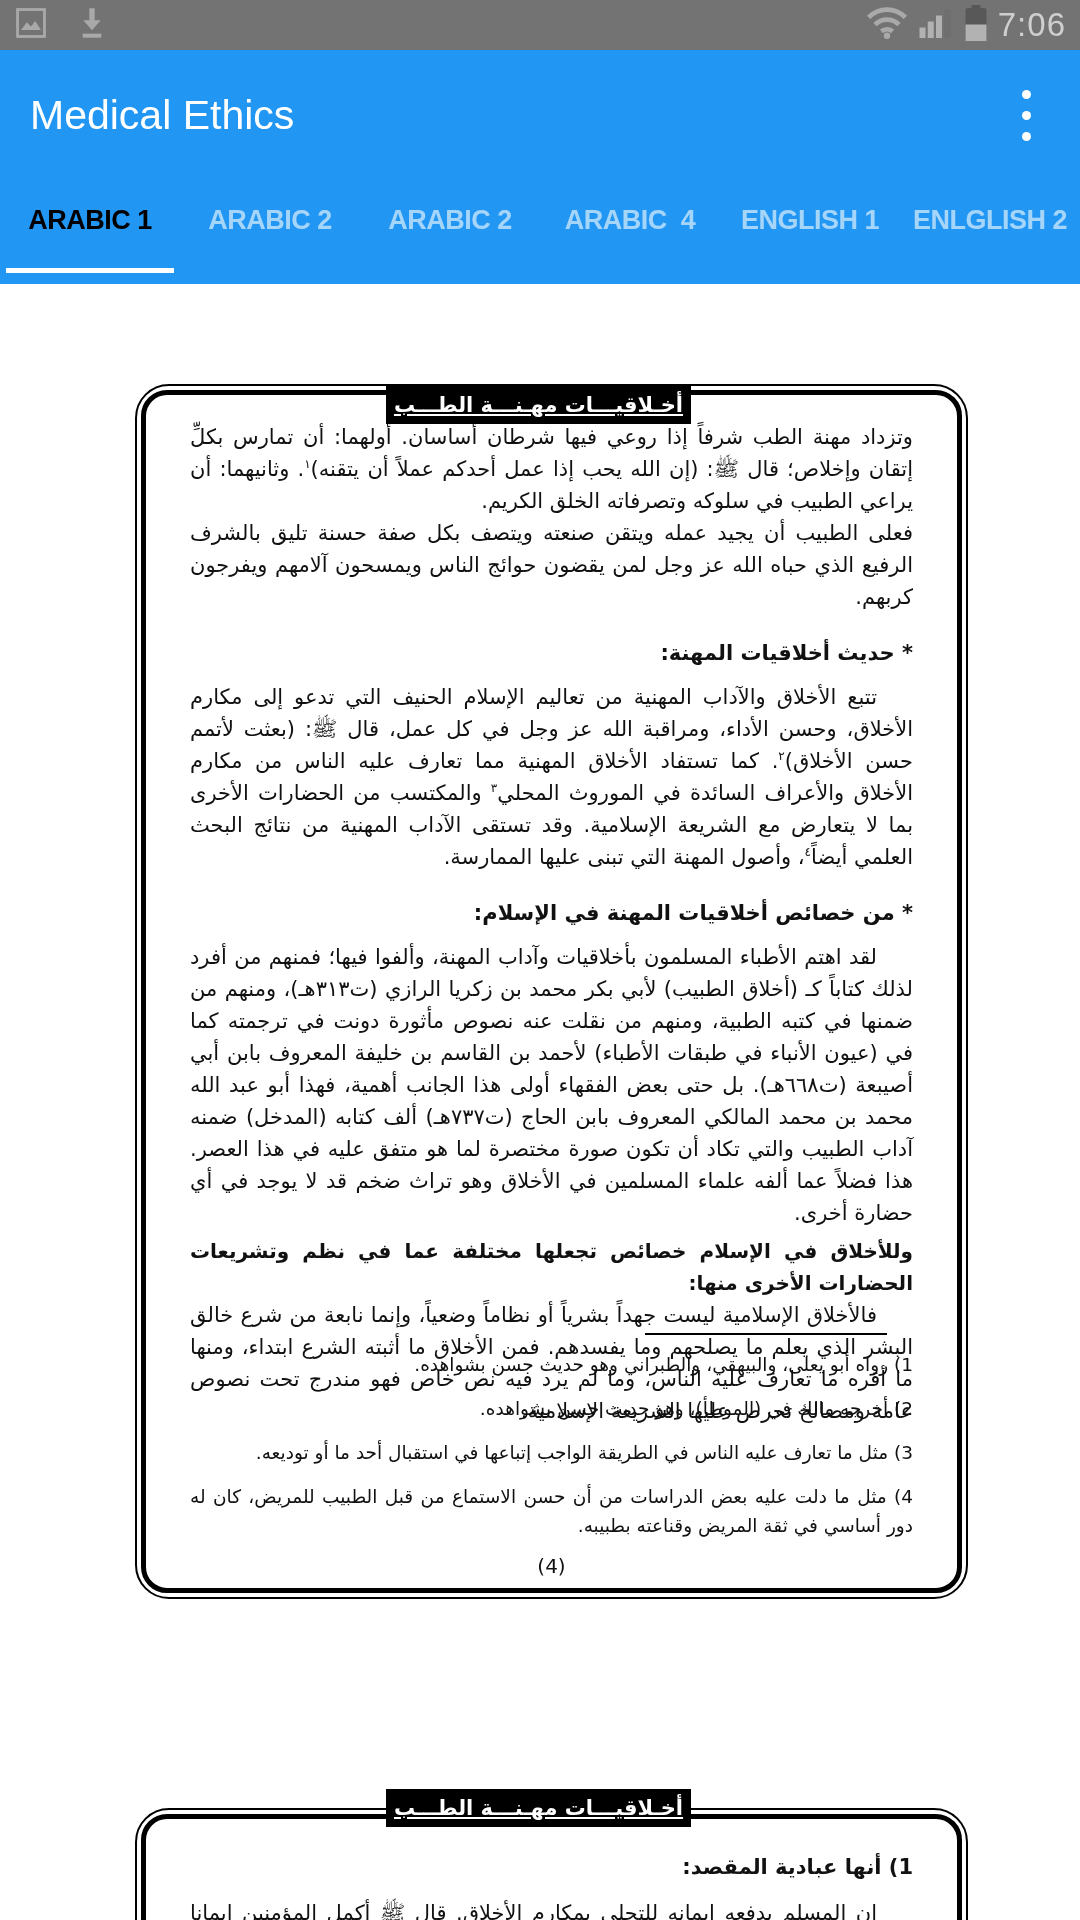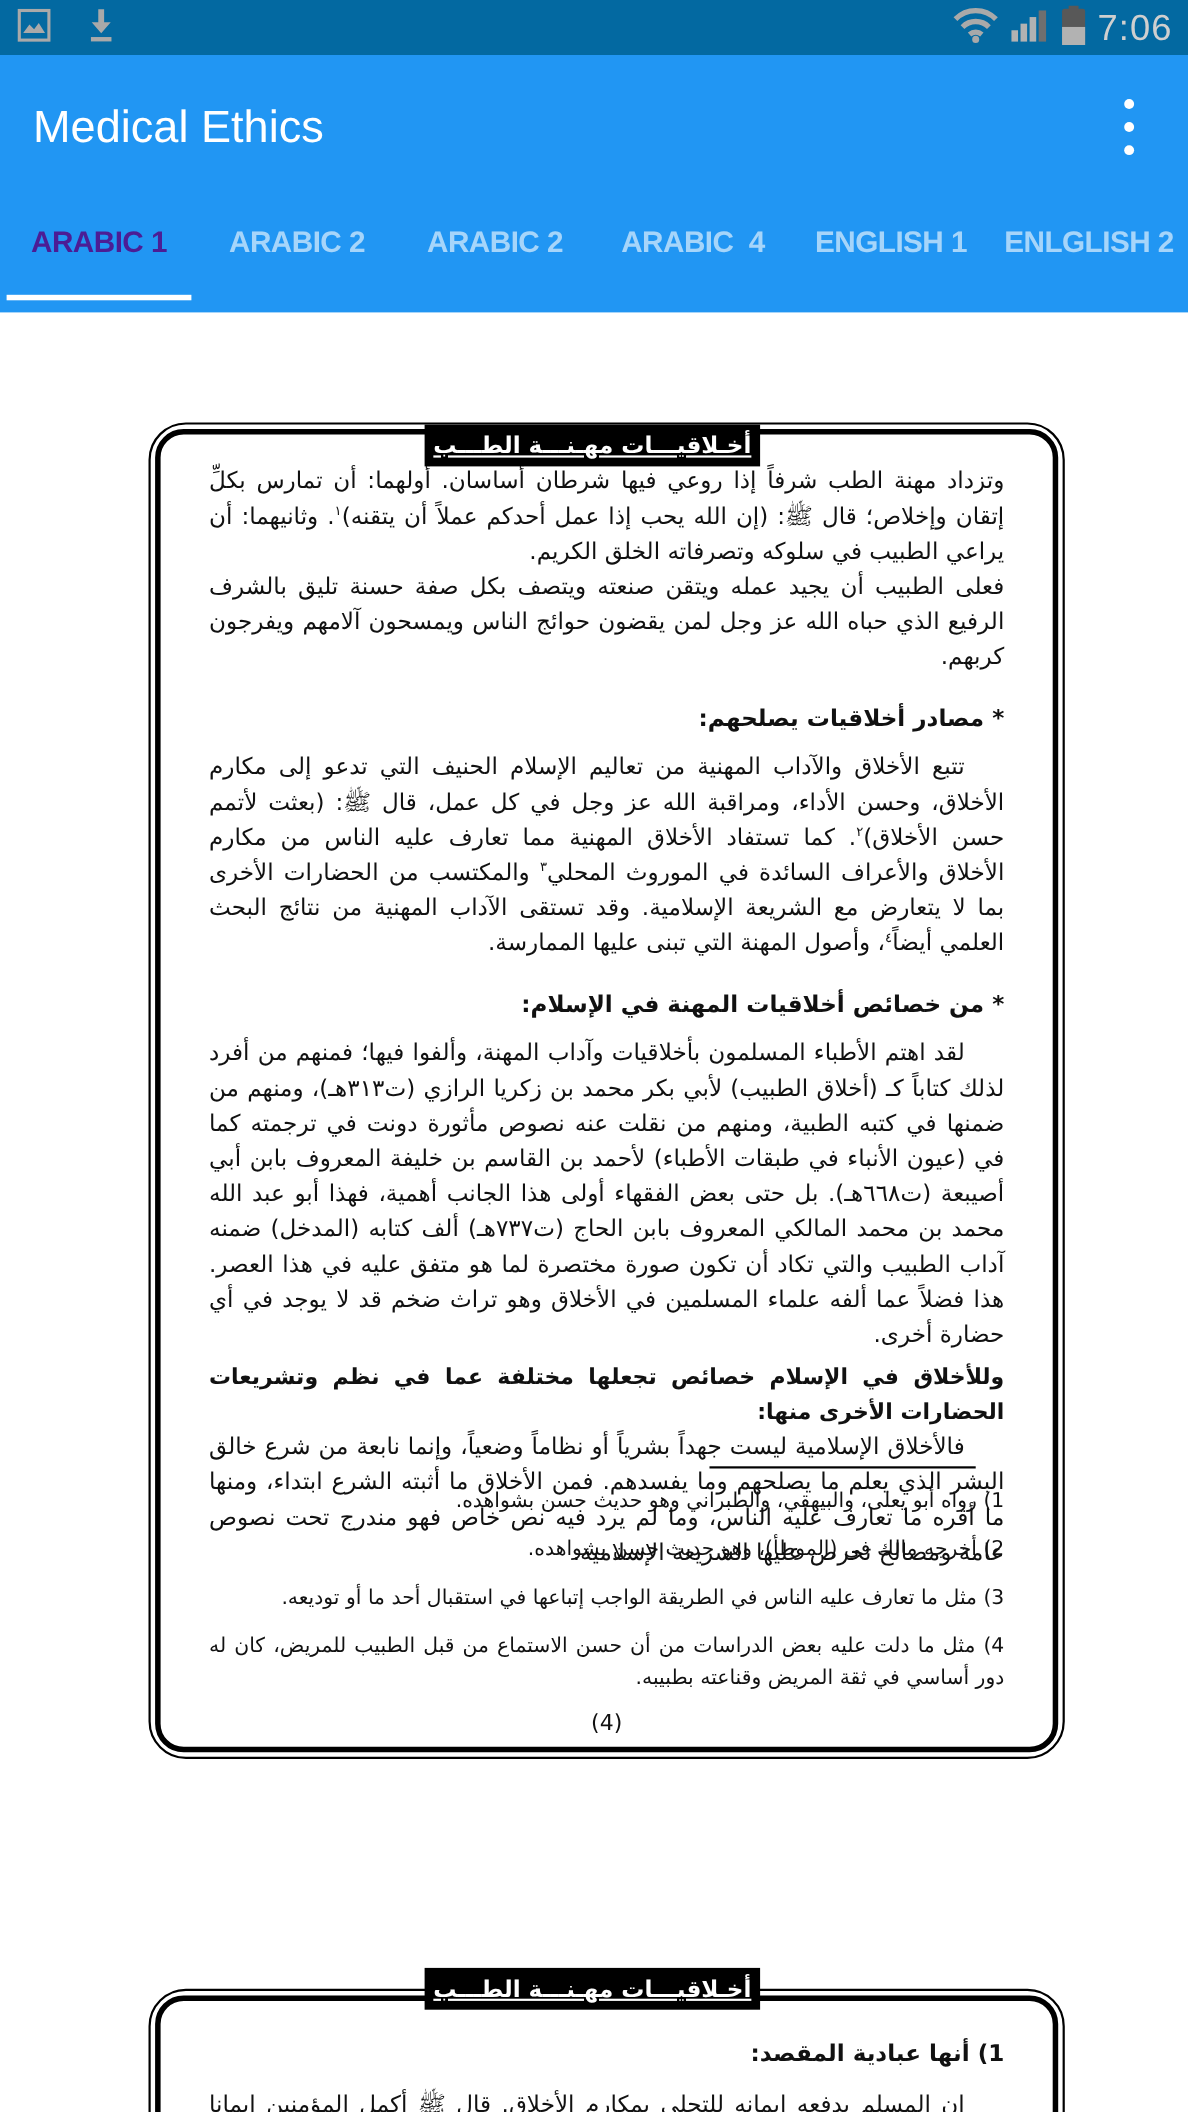--- a/index.html
+++ b/index.html
@@ -1,35 +1,35 @@
 <!DOCTYPE html>
 <html lang="en"><head>
 <meta charset="utf-8">
 <style>
   html,body{margin:0;padding:0;width:1080px;height:1920px;overflow:hidden;background:#fff;
     font-family:"Liberation Sans",sans-serif;}
   
-  .status-bar{position:absolute;top:0;left:0;width:1080px;height:50px;background:#0369a1;
+  .status-bar{position:absolute;top:0;left:0;width:1080px;height:50px;background:#737373;
     display:flex;align-items:center;padding:0 14px;box-sizing:border-box;}
   .sb-left{display:flex;align-items:center;gap:28px;}
   .sb-right{margin-left:auto;display:flex;align-items:center;gap:10px;}
   .sb-time{color:#cfcfcf;font-size:33px;letter-spacing:1px;}
   
   .app-bar{position:absolute;top:50px;left:0;width:1080px;height:234px;background:#2196F3;}
   .app-title-row{height:131px;display:flex;align-items:center;padding:0 30px;}
   .app-title{color:#fff;font-size:41px;font-weight:400;}
   .overflow{margin-left:auto;width:48px;height:60px;display:flex;flex-direction:column;
     align-items:center;justify-content:center;gap:12px;cursor:pointer;}
   .overflow i{width:9px;height:9px;border-radius:50%;background:#fff;}
   
   .tab-bar{display:flex;height:92px;}
   .tab{flex:1;position:relative;display:flex;justify-content:center;padding-top:24px;
     font-size:27px;font-weight:bold;letter-spacing:-0.5px;color:rgba(255,255,255,0.6);
     white-space:pre;cursor:pointer;}
-  .tab.active{color:#4c1d95;}
+  .tab.active{color:#000000;}
   .tab.active::after{content:"";position:absolute;bottom:0;left:6px;right:6px;height:5px;background:#fff;}
   
   .frame{position:absolute;box-sizing:border-box;border:2px solid #000;border-radius:34px;padding:4px;background:#fff;}
   .frame-inner{box-sizing:border-box;width:100%;height:100%;border:5px solid #000;border-radius:26px;position:relative;}
   .title-box{position:absolute;background:#000;color:#fff;z-index:3;display:flex;align-items:center;
     justify-content:center;font-family:"DejaVu Sans",sans-serif;font-size:21px;font-weight:bold;direction:rtl;text-decoration:underline;}
   .page-content{direction:rtl;text-align:justify;color:#111;font-family:"DejaVu Sans",sans-serif;
     font-size:21px;line-height:32px;padding:26px 44px 0 44px;}
   .page-content p{margin:0;}
   .indent{text-indent:36px;}
@@ -108,21 +108,21 @@
   </div>
 </div>
 
 <div class="title-box" style="top:386px;left:386px;width:305px;height:38px;">أخـلاقيـــات مهـنـــة الطـــب</div>
 
 <div class="frame" style="top:384px;left:135px;width:833px;height:1215px;">
   <div class="frame-inner">
     <div class="page-content">
       <p><span>وتزداد مهنة الطب شرفاً إذا روعي فيها شرطان أساسان. أولهما: أن تمارس بكلِّ إتقان وإخلاص؛ قال ﷺ: (إن الله يحب إذا عمل أحدكم عملاً أن يتقنه)</span><sup class="fnm">١</sup><span>. وثانيهما: أن يراعي الطبيب في سلوكه وتصرفاته الخلق الكريم.</span></p>
       <p>فعلى الطبيب أن يجيد عمله ويتقن صنعته ويتصف بكل صفة حسنة تليق بالشرف الرفيع الذي حباه الله عز وجل لمن يقضون حوائج الناس ويمسحون آلامهم ويفرجون كربهم.</p>
-      <p class="sec-head">* مصادر أخلاقيات يصلحهم:</p>
+      <p class="sec-head">* حديث أخلاقيات المهنة:</p>
       <p class="indent"><span>تتبع الأخلاق والآداب المهنية من تعاليم الإسلام الحنيف التي تدعو إلى مكارم الأخلاق، وحسن الأداء، ومراقبة الله عز وجل في كل عمل، قال ﷺ: (بعثت لأتمم حسن الأخلاق)</span><sup class="fnm">٢</sup><span>. كما تستفاد الأخلاق المهنية مما تعارف عليه الناس من مكارم الأخلاق والأعراف السائدة في الموروث المحلي</span><sup class="fnm">٣</sup><span> والمكتسب من الحضارات الأخرى بما لا يتعارض مع الشريعة الإسلامية. وقد تستقى الآداب المهنية من نتائج البحث العلمي أيضاً</span><sup class="fnm">٤</sup><span>، وأصول المهنة التي تبنى عليها الممارسة.</span></p>
       <p class="sec-head">* من خصائص أخلاقيات المهنة في الإسلام:</p>
       <p class="indent">لقد اهتم الأطباء المسلمون بأخلاقيات وآداب المهنة، وألفوا فيها؛ فمنهم من أفرد لذلك كتاباً كـ (أخلاق الطبيب) لأبي بكر محمد بن زكريا الرازي (ت٣١٣هـ)، ومنهم من ضمنها في كتبه الطبية، ومنهم من نقلت عنه نصوص مأثورة دونت في ترجمته كما في (عيون الأنباء في طبقات الأطباء) لأحمد بن القاسم بن خليفة المعروف بابن أبي أصيبعة (ت٦٦٨هـ). بل حتى بعض الفقهاء أولى هذا الجانب أهمية، فهذا أبو عبد الله محمد بن محمد المالكي المعروف بابن الحاج (ت٧٣٧هـ) ألف كتابه (المدخل) ضمنه آداب الطبيب والتي تكاد أن تكون صورة مختصرة لما هو متفق عليه في هذا العصر. هذا فضلاً عما ألفه علماء المسلمين في الأخلاق وهو تراث ضخم قد لا يوجد في أي حضارة أخرى.</p>
       <p class="bold-line">وللأخلاق في الإسلام خصائص تجعلها مختلفة عما في نظم وتشريعات الحضارات الأخرى منها:</p>
       <p class="indent">فالأخلاق الإسلامية ليست جهداً بشرياً أو نظاماً وضعياً، وإنما نابعة من شرع خالق البشر الذي يعلم ما يصلحهم وما يفسدهم. فمن الأخلاق ما أثبته الشرع ابتداء، ومنها ما أقره ما تعارف عليه الناس، وما لم يرد فيه نص خاص فهو مندرج تحت نصوص عامة ومصالح تحرص عليها الشريعة الإسلامية.</p>
     </div>
     <div class="page-footer">
       <div class="fn-sep"></div>
       <div class="footnote">1) رواه أبو يعلى، والبيهقي، والطبراني وهو حديث حسن بشواهده.</div>
       <div class="footnote">2) أخرجه مالك في (الموطأ)، وهو حديث حسن بشواهده.</div>

